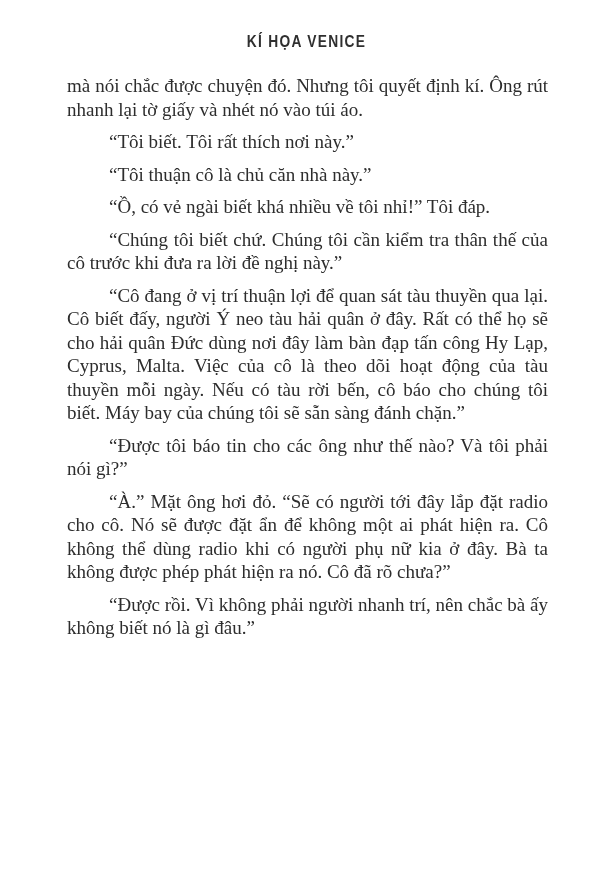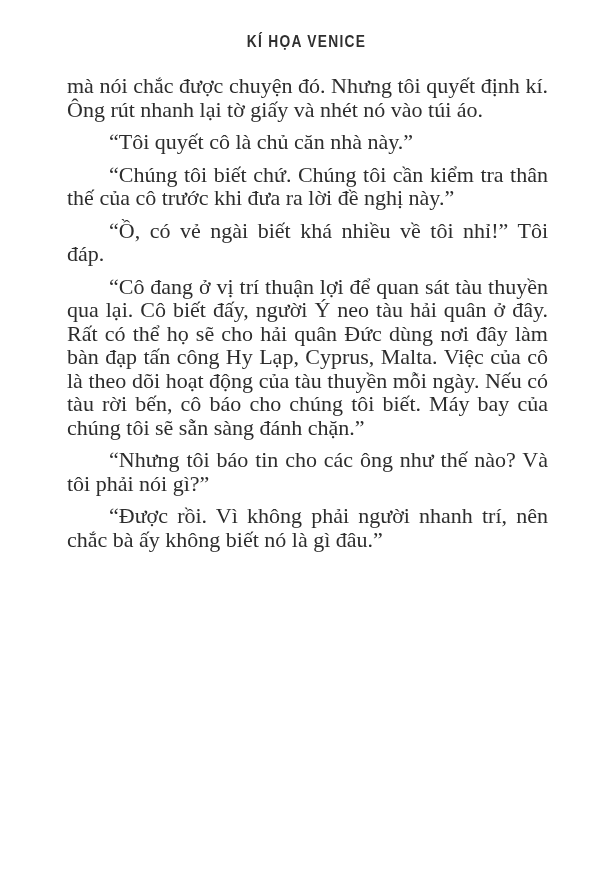--- a/index.html
+++ b/index.html
@@ -28,21 +28,21 @@
     font-size: 16px;
     letter-spacing: 1.5px;
     color: #2f2f2f;
     transform: scaleX(0.86);
   }
   .body-text {
     position: absolute;
     top: 74px;
     left: 67px;
     width: 481px;
-    font-size: 22px;
+    font-size: 19px;
     line-height: 23.5px;
     text-align: justify;
     text-justify: inter-word;
   }
   .para {
     margin: 0 0 9px 0;
     text-indent: 42px;
   }
   .para.first {
     text-indent: 0;
@@ -66,25 +66,27 @@
 </style>
 </head>
 <body>
 
 <div class="page">
 
   <div class="running-head">KÍ HỌA VENICE</div>
 
   <div class="body-text">
     <p class="para first">mà nói chắc được chuyện đó. Nhưng tôi quyết định kí. Ông rút nhanh lại tờ giấy và nhét nó vào túi áo.</p>
-    <p class="para">“Tôi quyết cô là chủ căn nhà này.”</p>
+    <p class="para">“Tôi biết. Tôi rất thích nơi này.”</p>
+    <p class="para">“Tôi thuận cô là chủ căn nhà này.”</p>
+    <p class="para">“Ồ, có vẻ ngài biết khá nhiều về tôi nhỉ!” Tôi đáp.</p>
     <p class="para">“Chúng tôi biết chứ. Chúng tôi cần kiểm tra thân thế của cô trước khi đưa ra lời đề nghị này.”</p>
-    <p class="para">“Ồ, có vẻ ngài biết khá nhiều về tôi nhỉ!” Tôi đáp.</p>
     <p class="para">“Cô đang ở vị trí thuận lợi để quan sát tàu thuyền qua lại. Cô biết đấy, người Ý neo tàu hải quân ở đây. Rất có thể họ sẽ cho hải quân Đức dùng nơi đây làm bàn đạp tấn công Hy Lạp, Cyprus, Malta. Việc của cô là theo dõi hoạt động của tàu thuyền mỗi ngày. Nếu có tàu rời bến, cô báo cho chúng tôi biết. Máy bay của chúng tôi sẽ sẵn sàng đánh chặn.”</p>
-    <p class="para">“Nhưng tôi báo tin cho các ông như thế nào? Và tôi phải nói gì?”</p>
+    <p class="para">“Được tôi báo tin cho các ông như thế nào? Và tôi phải nói gì?”</p>
+    <p class="para">“À.” Mặt ông hơi đỏ. “Sẽ có người tới đây lắp đặt radio cho cô. Nó sẽ được đặt ẩn để không một ai phát hiện ra. Cô không thể dùng radio khi có người phụ nữ kia ở đây. Bà ta không được phép phát hiện ra nó. Cô đã rõ chưa?”</p>
     <p class="para">“Được rồi. Vì không phải người nhanh trí, nên chắc bà ấy không biết nó là gì đâu.”</p>
   </div>
 
   <div class="footer">
     <div class="page-number">8</div>
     <svg class="ornament" width="104" height="20" viewBox="0 0 104 20" aria-hidden="true">
       <path d="M4 4 Q52 23 100 4" fill="none" stroke="#6f6f6f" stroke-width="1"></path>
       <path d="M6 5 Q52 22 98 5" fill="none" stroke="#6f6f6f" stroke-width="4.5" stroke-dasharray="1.2 2.4" opacity="0.8"></path>
       <path d="M3 2 L6 6 M101 2 L98 6" fill="none" stroke="#6f6f6f" stroke-width="1"></path>
     </svg>

